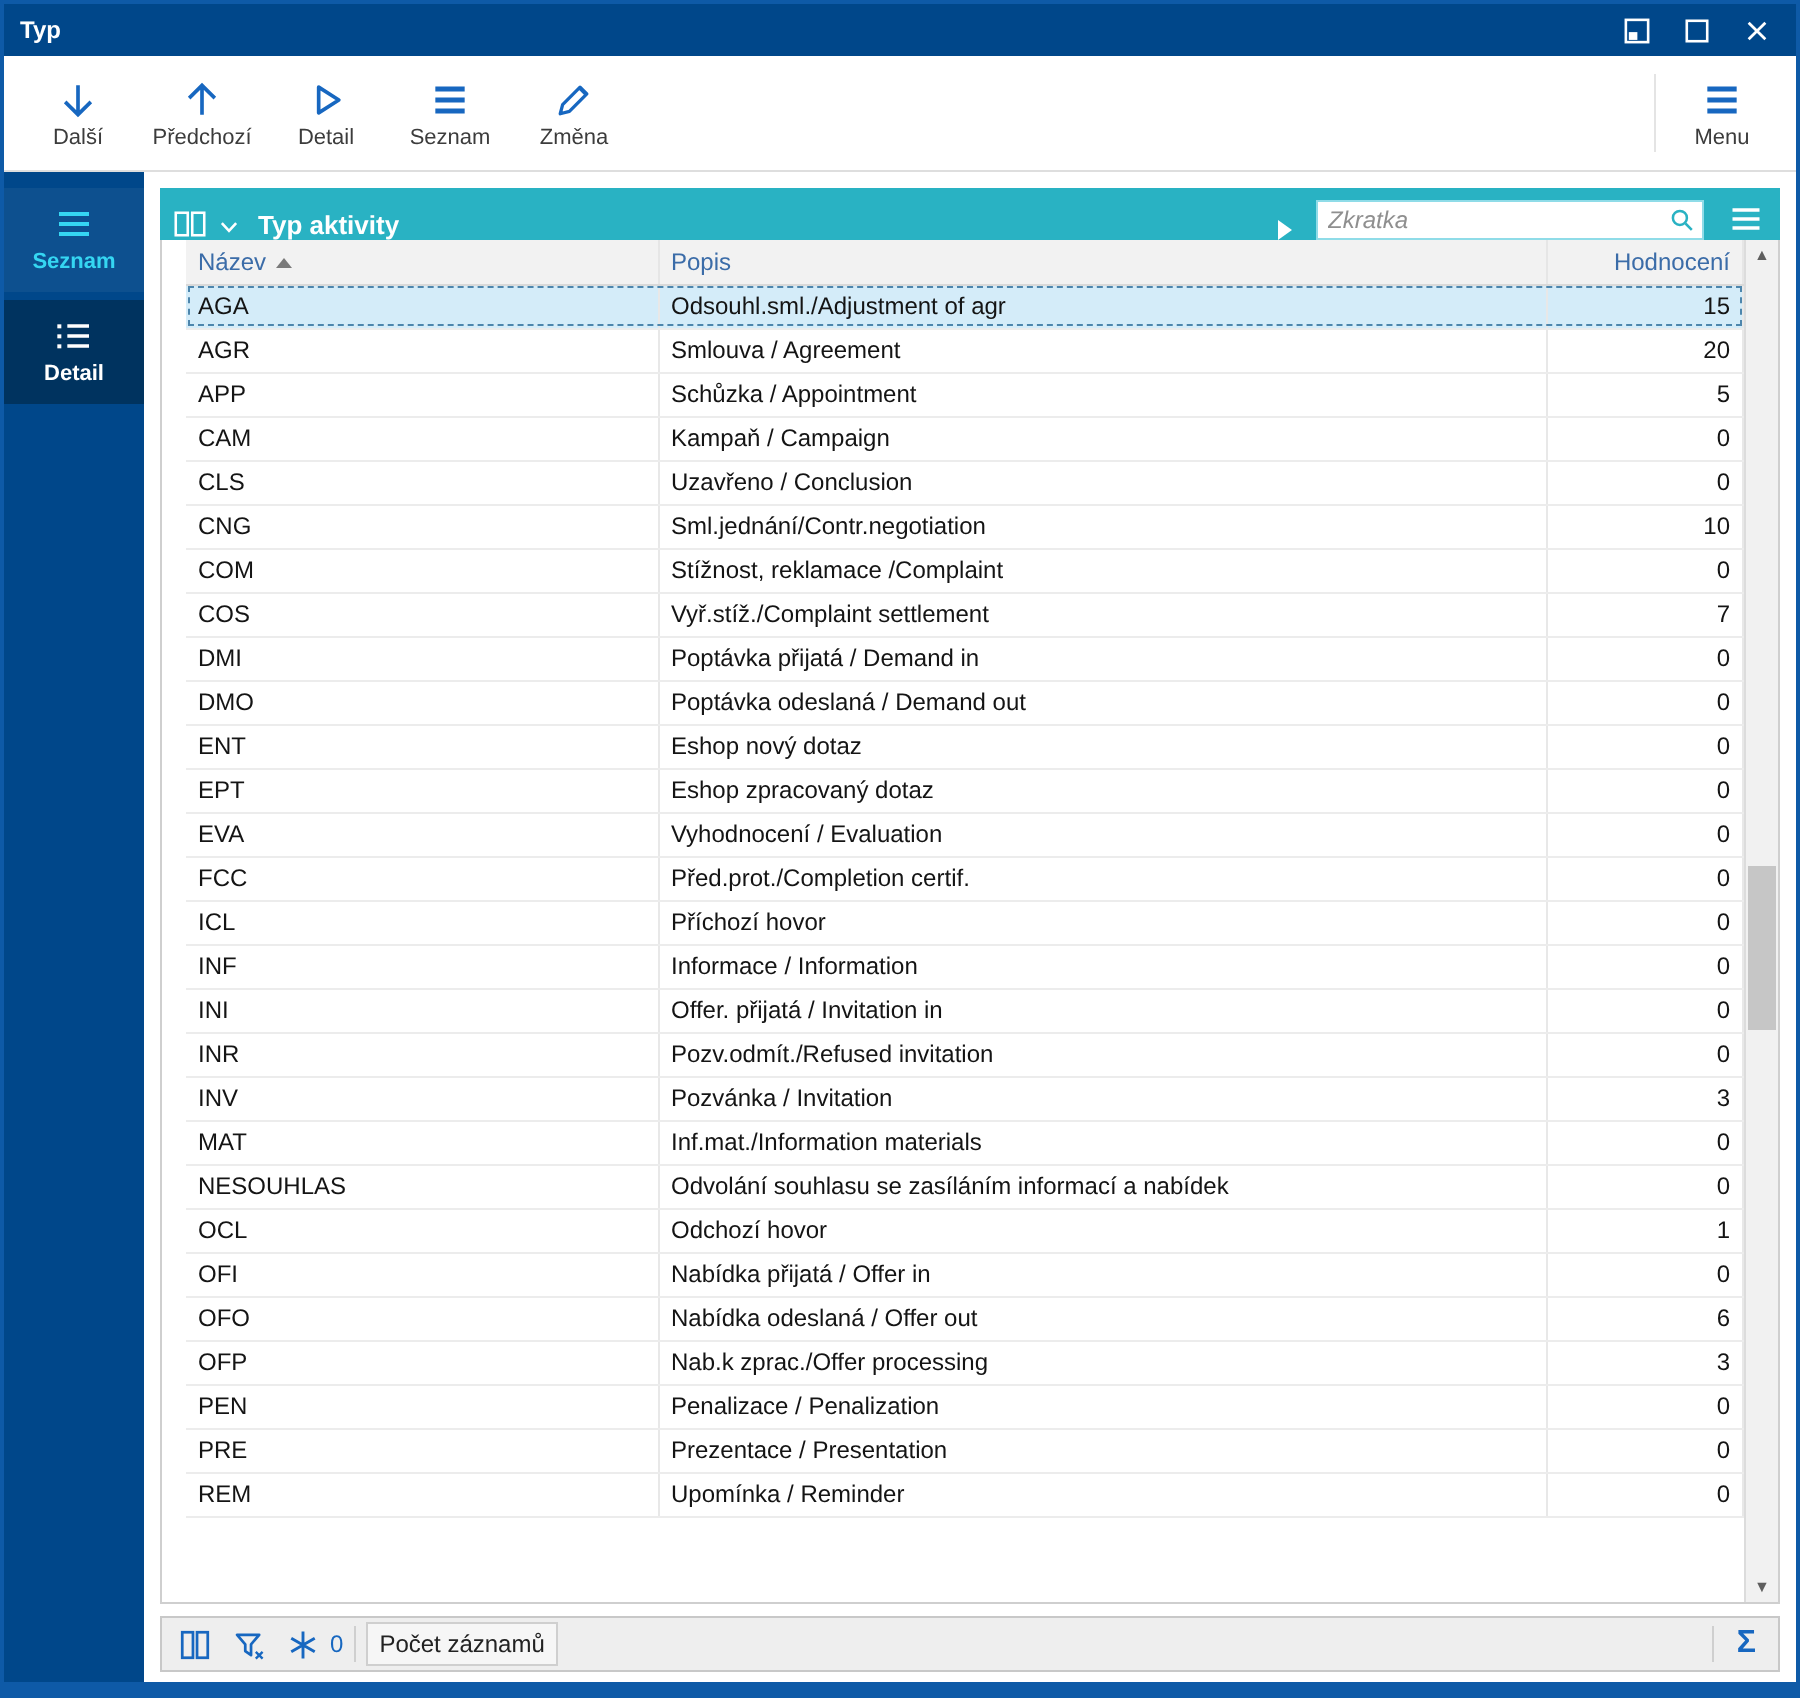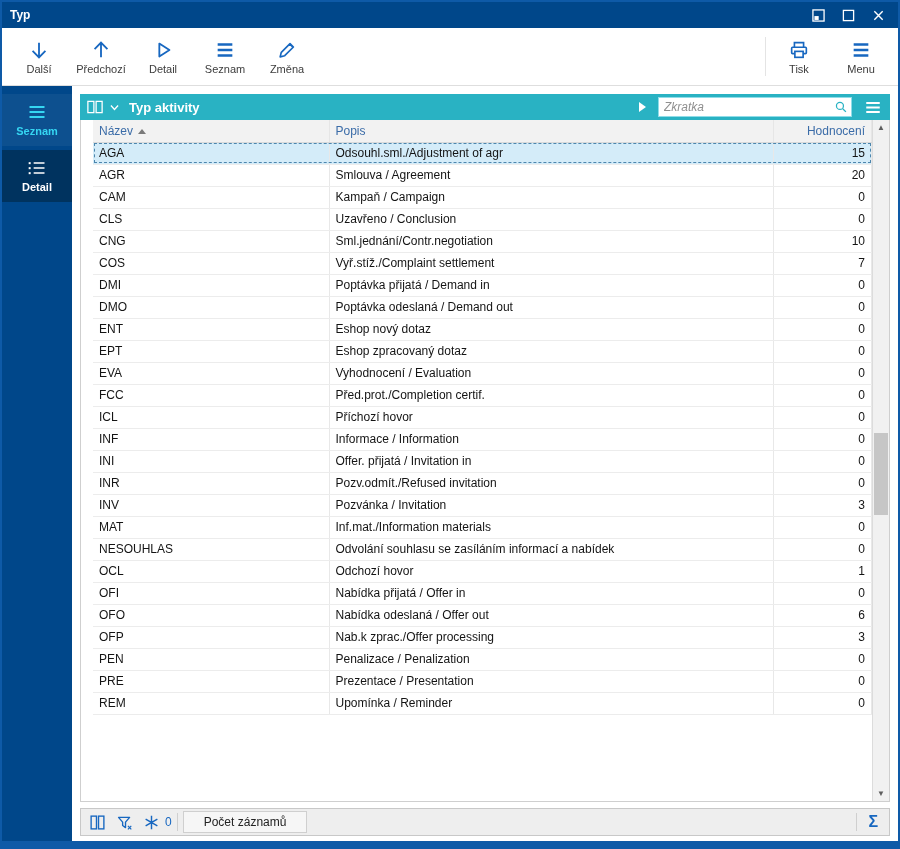--- a/index.html
+++ b/index.html
@@ -33,21 +33,21 @@
     display:flex; flex-direction:column; gap:4px; }
   .side-item { height:52px; display:flex; flex-direction:column; align-items:center;
     justify-content:center; gap:4px; font-size:11px; font-weight:bold; color:#fff; cursor:default; }
   .side-item svg { width:20px; height:18px; }
   .side-item.active { color:#35d6f2; background:rgba(255,255,255,0.05); }
   .side-item.dark { background:#00335f; }
 
   .content { flex:1; min-width:0; padding:8px 8px 5px 8px; display:flex; flex-direction:column; }
 
   
-  .panel-header { flex:0 0 26px; background:#29b2c3; display:flex; align-items:center;
+  .panel-header { flex:0 0 26px; background:#29b2c3; display:flex; align-items:flex-end;
     gap:4px; padding:0 4px 0 6px; }
   .panel-header svg { display:block; }
   .panel-title { color:#fff; font-weight:bold; font-size:13px; margin:0 4px; white-space:nowrap; }
   .ph-spacer { flex:1; }
   .mini-play { width:0; height:0; border-left:7px solid #fff; border-top:5px solid transparent;
     border-bottom:5px solid transparent; margin-right:8px; }
   .search-box { width:194px; height:20px; background:#fff; border:1px solid #8fdce8;
     display:flex; align-items:center; padding:0 3px 0 5px; }
   .search-box input { flex:1; min-width:0; border:none; outline:none; font-size:12px;
     font-style:italic; color:#555; font-family:inherit; background:transparent; }
@@ -79,21 +79,21 @@
   .sb-arrow.up { top:0; } .sb-arrow.down { bottom:0; }
   .sb-thumb { position:absolute; left:1px; right:1px; top:46%; height:82px; background:#c6c6c6; }
 
   
   .statusbar { flex:0 0 28px; margin-top:6px; background:#eeeeee; border:1px solid #c8c8c8;
     display:flex; align-items:center; gap:5px; padding:0 5px; }
   .sicon { width:22px; height:22px; display:flex; align-items:center; justify-content:center; }
   .sicon svg { width:17px; height:17px; }
   .filter-count { color:#1767c0; font-size:12px; margin-left:-2px; }
   .sdiv { width:1px; height:18px; background:#cfcfcf; }
-  .rec-btn { height:22px; display:flex; align-items:center; padding:0 20px;
+  .rec-btn { height:22px; display:flex; align-items:center; padding:0 6px;
     background:#f6f6f6; border:1px solid #cfcfcf; font-size:12px; color:#222; cursor:default; }
   .statusbar .spacer { flex:1; }
   .sigma { color:#1767c0; font-size:16px; font-weight:bold; padding:0 6px; }
 </style>
 </head>
 <body>
 
 <div class="window">
 
   <div class="titlebar">
@@ -144,28 +144,20 @@
       <span>Seznam</span>
     </div>
     <div class="tbtn">
       <svg viewBox="0 0 24 24" fill="none" stroke="#1767c0" stroke-width="1.8" stroke-linejoin="round">
         <path d="M14.5 5 l4.5 4.5 M4.5 19.5 l1.3 -5 9.5 -9.5 3.7 3.7 -9.5 9.5 z"></path>
       </svg>
       <span>Změna</span>
     </div>
     <div class="spacer"></div>
     <div class="vdiv"></div>
-    <div class="tbtn">
-      <svg viewBox="0 0 24 24" fill="none" stroke="#1767c0" stroke-width="1.8">
-        <path d="M7 9 V4 h10 v5"></path>
-        <rect x="4" y="9" width="16" height="7" rx="1"></rect>
-        <rect x="7.5" y="13.5" width="9" height="6.5" fill="#fff"></rect>
-      </svg>
-      <span>Tisk</span>
-    </div>
     <div class="tbtn">
       <svg viewBox="0 0 24 24" fill="none" stroke="#1767c0" stroke-width="2.6">
         <path d="M4 6 h16 M4 12 h16 M4 18 h16"></path>
       </svg>
       <span>Menu</span>
     </div>
   </div>
 
   <div class="main">
 
@@ -234,33 +226,43 @@
                   <td>AGA</td>
                   <td>Odsouhl.sml./Adjustment of agr</td>
                   <td class="num">15</td>
                 </tr>
                 <tr>
                   <td>AGR</td>
                   <td>Smlouva / Agreement</td>
                   <td class="num">20</td>
                 </tr>
                 <tr>
+                  <td>APP</td>
+                  <td>Schůzka / Appointment</td>
+                  <td class="num">5</td>
+                </tr>
+                <tr>
                   <td>CAM</td>
                   <td>Kampaň / Campaign</td>
                   <td class="num">0</td>
                 </tr>
                 <tr>
                   <td>CLS</td>
                   <td>Uzavřeno / Conclusion</td>
                   <td class="num">0</td>
                 </tr>
                 <tr>
                   <td>CNG</td>
                   <td>Sml.jednání/Contr.negotiation</td>
                   <td class="num">10</td>
+                </tr>
+                <tr>
+                  <td>COM</td>
+                  <td>Stížnost, reklamace /Complaint</td>
+                  <td class="num">0</td>
                 </tr>
                 <tr>
                   <td>COS</td>
                   <td>Vyř.stíž./Complaint settlement</td>
                   <td class="num">7</td>
                 </tr>
                 <tr>
                   <td>DMI</td>
                   <td>Poptávka přijatá / Demand in</td>
                   <td class="num">0</td>

